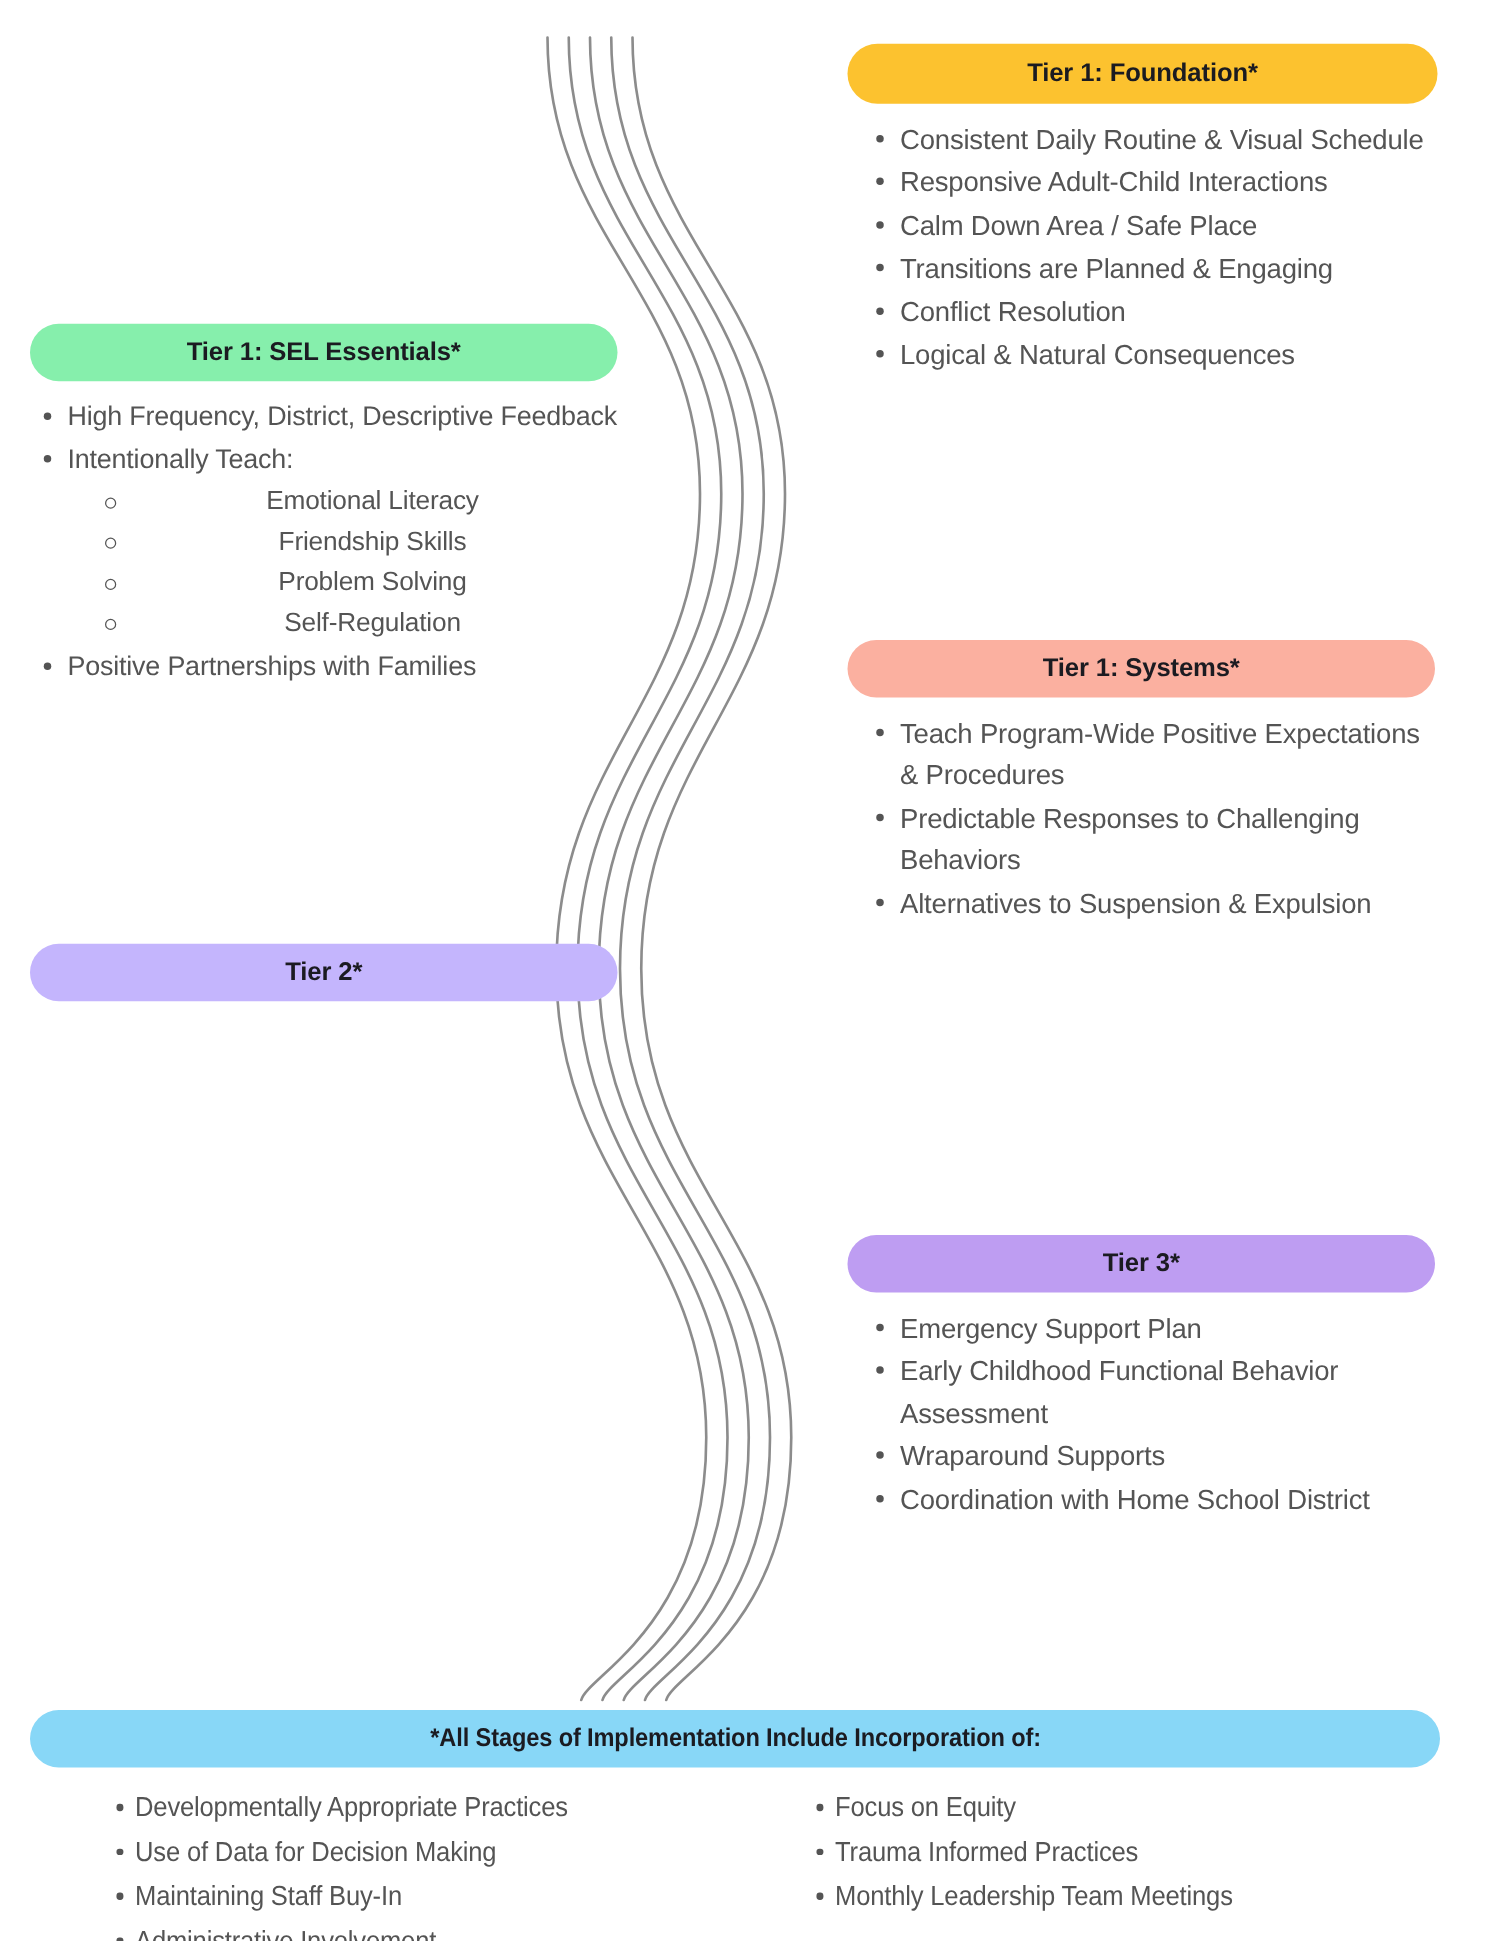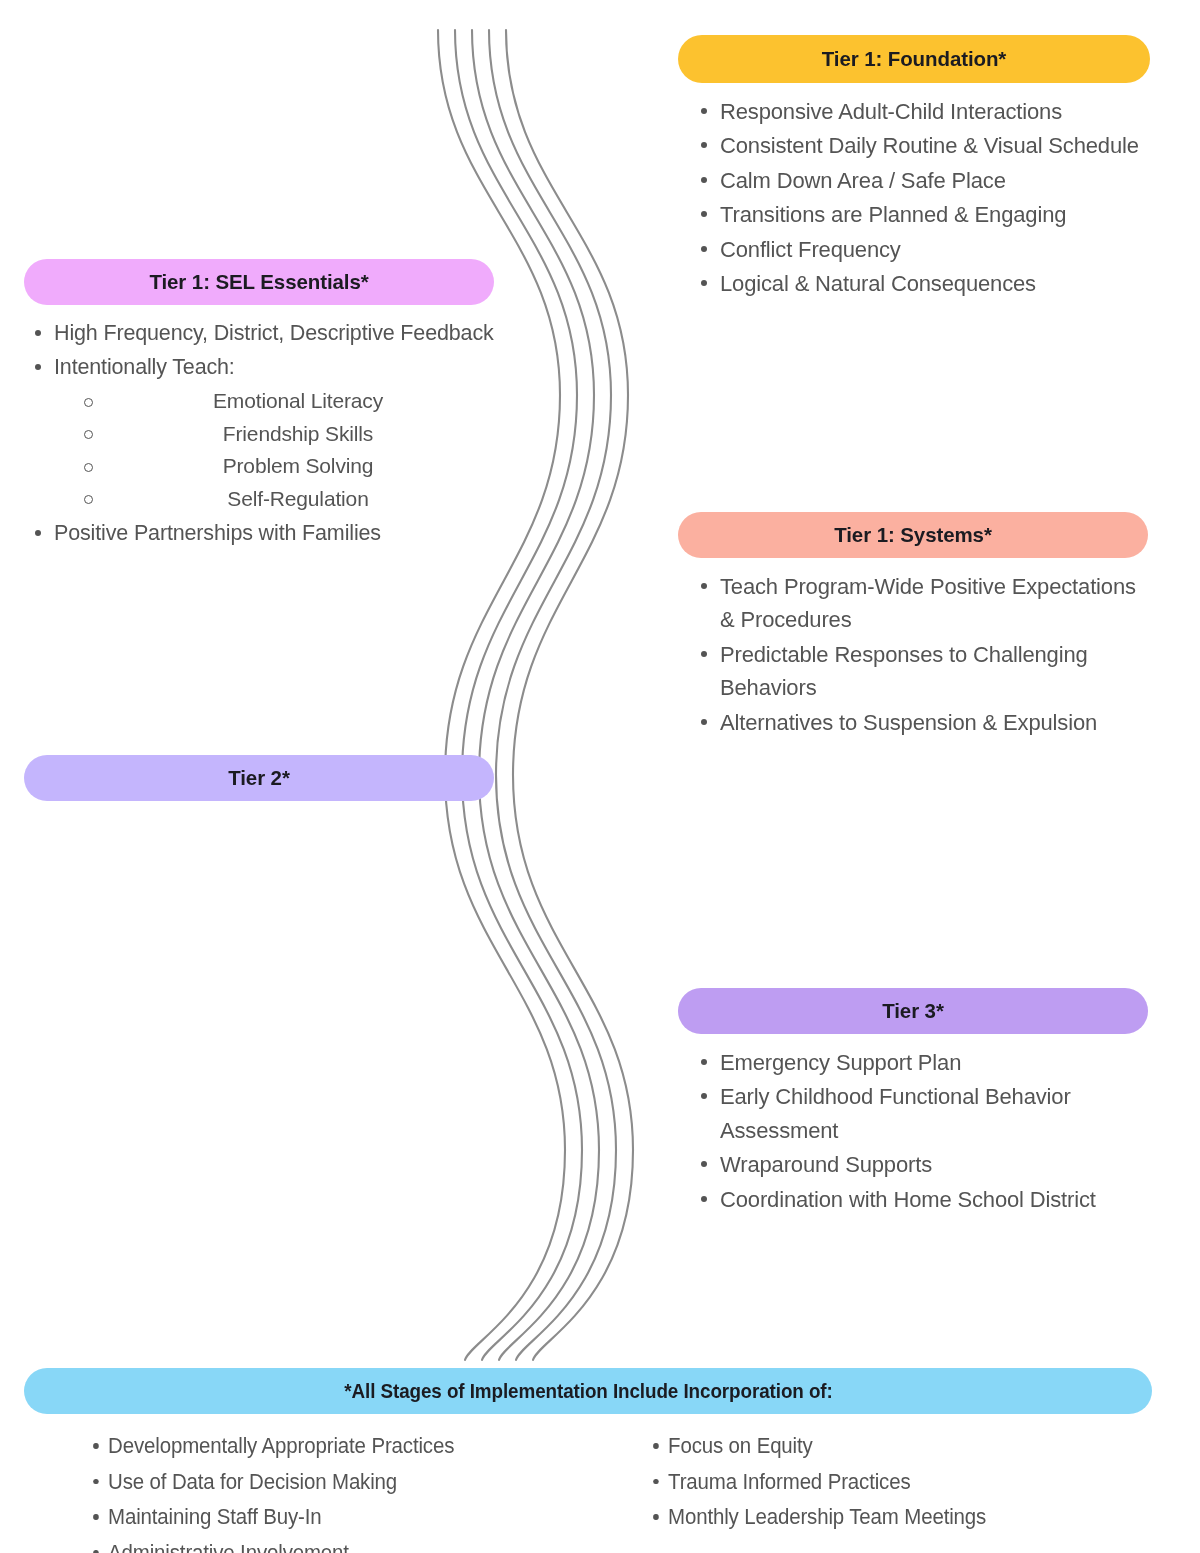--- a/index.html
+++ b/index.html
@@ -92,21 +92,21 @@
   }
 
   
   #card-foundation  { left: 678px;  top: 35px;   width: 482px; }
   #card-sel         { left: 24px;   top: 259px;  width: 470px; }
   #card-systems     { left: 678px;  top: 512px;  width: 470px; }
   #card-tier2       { left: 24px;   top: 755px;  width: 470px; }
   #card-tier3       { left: 678px;  top: 988px;  width: 470px; }
 
   #card-foundation .pill { width: 472px; height: 48px; background: #FCC22F; }
-  #card-sel        .pill { width: 470px; height: 46px; background: #f0abfc; }
+  #card-sel        .pill { width: 470px; height: 46px; background: #86efac; }
   #card-systems    .pill { width: 470px; height: 46px; background: #FBB0A0; }
   #card-tier2      .pill { width: 470px; height: 46px; background: #c4b5fd; }
   #card-tier3      .pill { width: 470px; height: 46px; background: #BE9DF2; }
 
   #card-foundation ul.bullets { margin-left: 10px; }
   #card-systems    ul.bullets { margin-left: 10px; }
   #card-tier3      ul.bullets { margin-left: 10px; }
   #card-sel        ul.bullets { margin-left: -2px; }
   #card-tier2      ul.bullets { margin-left: -2px; }
 
@@ -157,25 +157,25 @@
       <path d="M489,30 C489,190 611,235 611,395 C611,560 496,605 496,775 C496,945 616,990 616,1150 C616,1300 521,1340 516,1360"></path>
       <path d="M506,30 C506,190 628,235 628,395 C628,560 513,605 513,775 C513,945 633,990 633,1150 C633,1300 538,1340 533,1360"></path>
     </g>
   </svg>
 
   <div class="card" id="card-foundation">
     <div class="pill">
       <span class="pill-title">Tier 1: Foundation*</span>
     </div>
     <ul class="bullets">
+      <li>Consistent Daily Routine &amp; Visual Schedule</li>
       <li>Responsive Adult-Child Interactions</li>
-      <li>Consistent Daily Routine &amp; Visual Schedule</li>
       <li>Calm Down Area / Safe Place</li>
       <li>Transitions are Planned &amp; Engaging</li>
-      <li>Conflict Frequency</li>
+      <li>Conflict Resolution</li>
       <li>Logical &amp; Natural Consequences</li>
     </ul>
   </div>
 
   <div class="card" id="card-sel">
     <div class="pill">
       <span class="pill-title">Tier 1: SEL Essentials*</span>
     </div>
     <ul class="bullets">
       <li>High Frequency, District, Descriptive Feedback</li>

